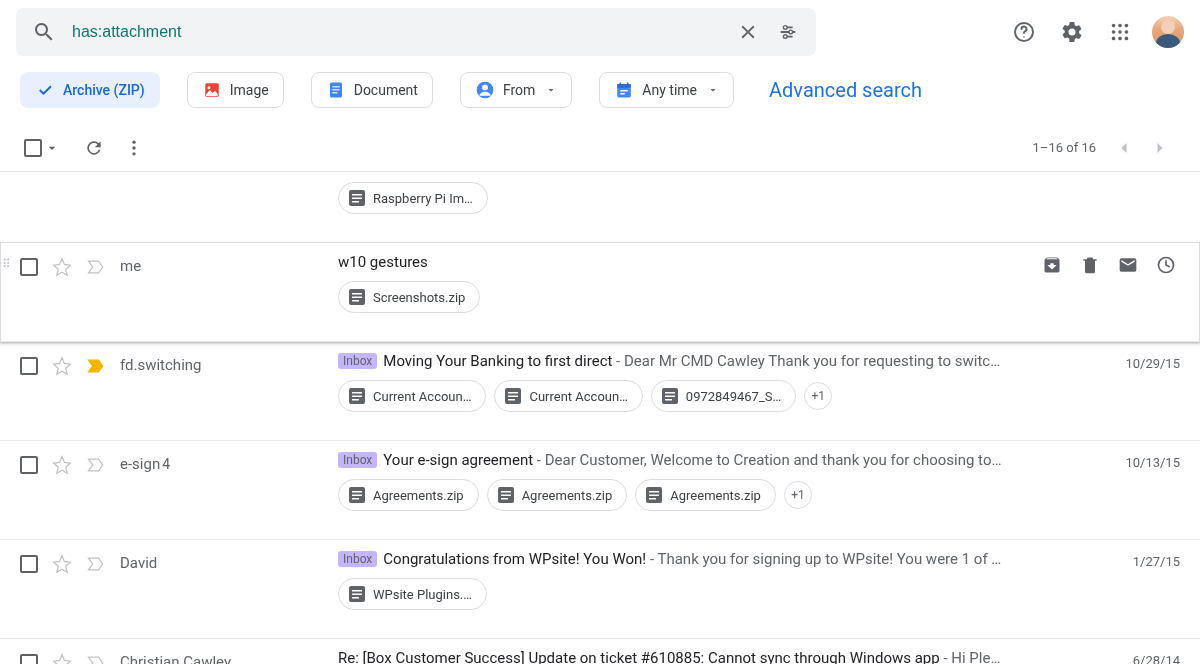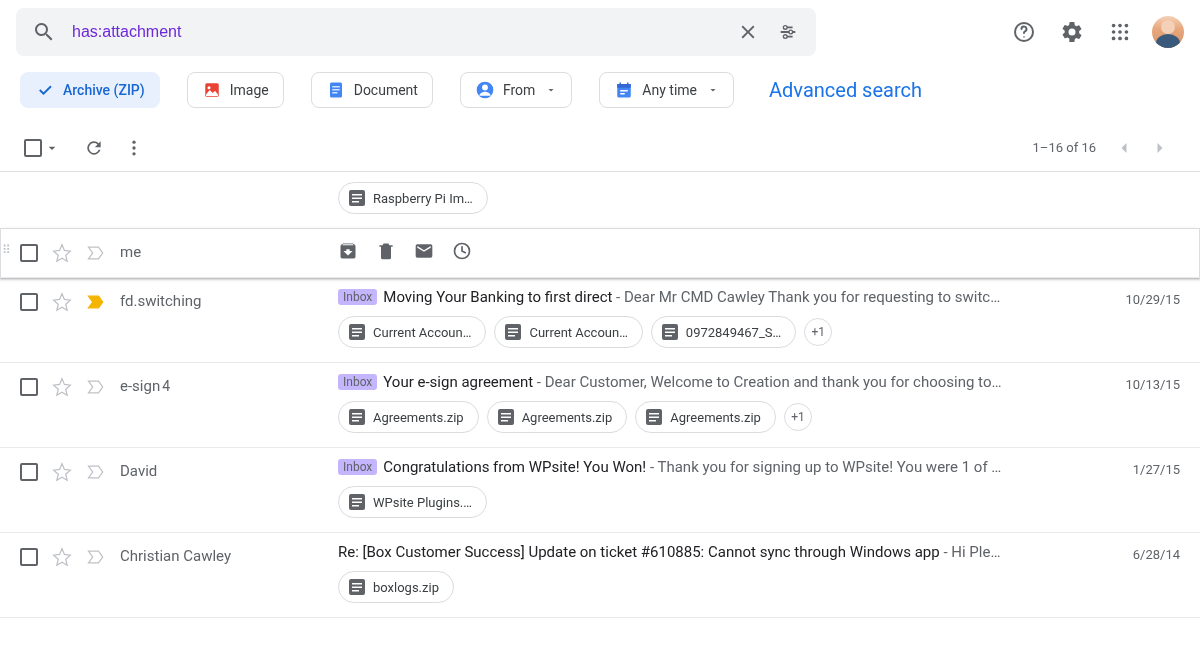--- a/index.html
+++ b/index.html
@@ -2,21 +2,21 @@
 <html><head>
 <meta charset="utf-8">
 <style>
   * { box-sizing: border-box; margin: 0; padding: 0; }
   body { font-family: 'Google Sans', Roboto, Arial, sans-serif; font-size: 14px; color: #202124; background: #fff; width: 1200px; }
   
   
   .header { display: flex; align-items: center; padding: 8px 16px; height: 64px; }
   .search-wrap { display: flex; align-items: center; background: #f1f3f4; border-radius: 8px; height: 48px; width: 800px; padding: 0 8px; }
   .search-icon-btn { width: 40px; height: 40px; display: flex; align-items: center; justify-content: center; background: none; border: none; cursor: pointer; border-radius: 50%; }
-  .search-input { flex: 1; background: transparent; border: none; font-size: 16px; outline: none; padding: 0 8px; color: #6d28d9; }
+  .search-input { flex: 1; background: transparent; border: none; font-size: 16px; outline: none; padding: 0 8px; color: #0f766e; }
   .header-right { margin-left: auto; display: flex; align-items: center; gap: 8px; }
   .icon-btn { width: 40px; height: 40px; display: flex; align-items: center; justify-content: center; background: none; border: none; cursor: pointer; border-radius: 50%; color: #5f6368; }
   .avatar { width: 32px; height: 32px; border-radius: 50%; background: linear-gradient(180deg, #f4d0b8 0%, #e8a87c 40%, #d4926a 100%); margin-left: 4px; position: relative; overflow: hidden; }
   .avatar::before { content: ''; position: absolute; top: 4px; left: 9px; width: 14px; height: 14px; border-radius: 50%; background: #f4d0b8; }
   .avatar::after { content: ''; position: absolute; bottom: -4px; left: 4px; width: 24px; height: 18px; border-radius: 50% 50% 0 0; background: #3a5a7c; }
 
   
   .chips-row { display: flex; align-items: center; gap: 27px; padding: 8px 20px 16px; }
   .chip { display: inline-flex; align-items: center; gap: 8px; height: 36px; padding: 0 14px; border: 1px solid #dadce0; border-radius: 8px; background: #fff; font-size: 14px; color: #3c4043; cursor: pointer; }
   .chip.active { background: #e8f0fe; border-color: #e8f0fe; color: #1967d2; font-weight: 500; }
@@ -26,21 +26,21 @@
 
   
   .toolbar { display: flex; align-items: center; padding: 0 24px; height: 48px; border-bottom: 1px solid #e0e0e0; }
   .select-box { display: flex; align-items: center; gap: 2px; margin-right: 18px; }
   .cb-outline { width: 18px; height: 18px; border: 2px solid #5f6368; border-radius: 2px; display: inline-block; }
   .sm-caret { color: #5f6368; }
   .toolbar-right { margin-left: auto; display: flex; align-items: center; gap: 4px; }
   .pg-count { color: #5f6368; font-size: 13px; margin-right: 8px; }
 
   
-  .row { display: flex; align-items: flex-start; padding: 10px 20px 14px; border-bottom: 1px solid #e8eaed; position: relative; }
+  .row { display: flex; align-items: flex-start; padding: 10px 20px 28px; border-bottom: 1px solid #e8eaed; position: relative; }
   .row.partial-prev { padding-top: 0; }
   .row .left-icons { display: flex; align-items: center; gap: 14px; width: 100px; flex-shrink: 0; padding-top: 4px; }
   .row .drag-dots { position: absolute; left: 2px; top: 14px; color: #bdc1c6; font-size: 12px; display: none; letter-spacing: -1px; }
   .row.hovered .drag-dots { display: block; }
   .row.hovered { box-shadow: inset 1px 0 0 #dadce0, inset -1px 0 0 #dadce0, 0 1px 2px 0 rgba(60,64,67,.3), 0 1px 3px 1px rgba(60,64,67,.15); z-index: 1; background: #fff; }
   .row .sender { width: 218px; flex-shrink: 0; font-size: 15px; color: #5f6368; padding-top: 4px; }
   .row .sender .count { color: #5f6368; margin-left: 2px; font-size: 14px; }
   .row .content { flex: 1; min-width: 0; }
   .row .subj-line { font-size: 15px; color: #5f6368; white-space: nowrap; overflow: hidden; text-overflow: ellipsis; width: 100%; display: flex; align-items: center; gap: 6px; }
   .subj-text { overflow: hidden; text-overflow: ellipsis; white-space: nowrap; }
@@ -243,20 +243,33 @@
             <path d="M12 2l2.9 6.9L22 9.8l-5.5 4.9L18.2 22 12 18.3 5.8 22l1.7-7.3L2 9.8l7.1-.9L12 2z"></path>
           </svg>
       </span>
       <span class="importance ">
         <svg width="20" height="20" viewBox="0 0 24 24" fill="none" stroke="#bdc1c6" stroke-width="1.5">
             <path d="M3 5h12l5 7-5 7H3l5-7-5-7z"></path>
           </svg>
       </span>
       </div>
       <div class="sender">me</div>
+      <div class="content">
+        <div class="subj-line">
+          <span class="subj-text"><span class="subject">w10 gestures</span></span>
+        </div>
+        <div class="att-wrap">
+          <div class="att-chip">
+            <svg width="16" height="16" viewBox="0 0 16 16">
+              <use href="#att-doc-ico"></use>
+            </svg>
+            <span class="att-txt">Screenshots.zip</span>
+          </div>
+        </div>
+      </div>
       <div class="hover-actions">
       <span class="action-ico">
           <svg width="20" height="20" viewBox="0 0 24 24" fill="#5f6368">
             <path d="M20.54 5.23l-1.39-1.68A2 2 0 0 0 17.6 3H6.4a2 2 0 0 0-1.55.55L3.46 5.23A2 2 0 0 0 3 6.5V19a2 2 0 0 0 2 2h14a2 2 0 0 0 2-2V6.5a2 2 0 0 0-.46-1.27zM12 17.5 6.5 12H10v-2h4v2h3.5L12 17.5zM5.12 5l.81-1h12l.94 1H5.12z"></path>
           </svg>
         </span>
       <span class="action-ico">
           <svg width="20" height="20" viewBox="0 0 24 24" fill="#5f6368">
             <path d="M6 7h12v13a2 2 0 0 1-2 2H8a2 2 0 0 1-2-2V7zm3-4h6l1 2h4v2H4V5h4l1-2z"></path>
           </svg>

